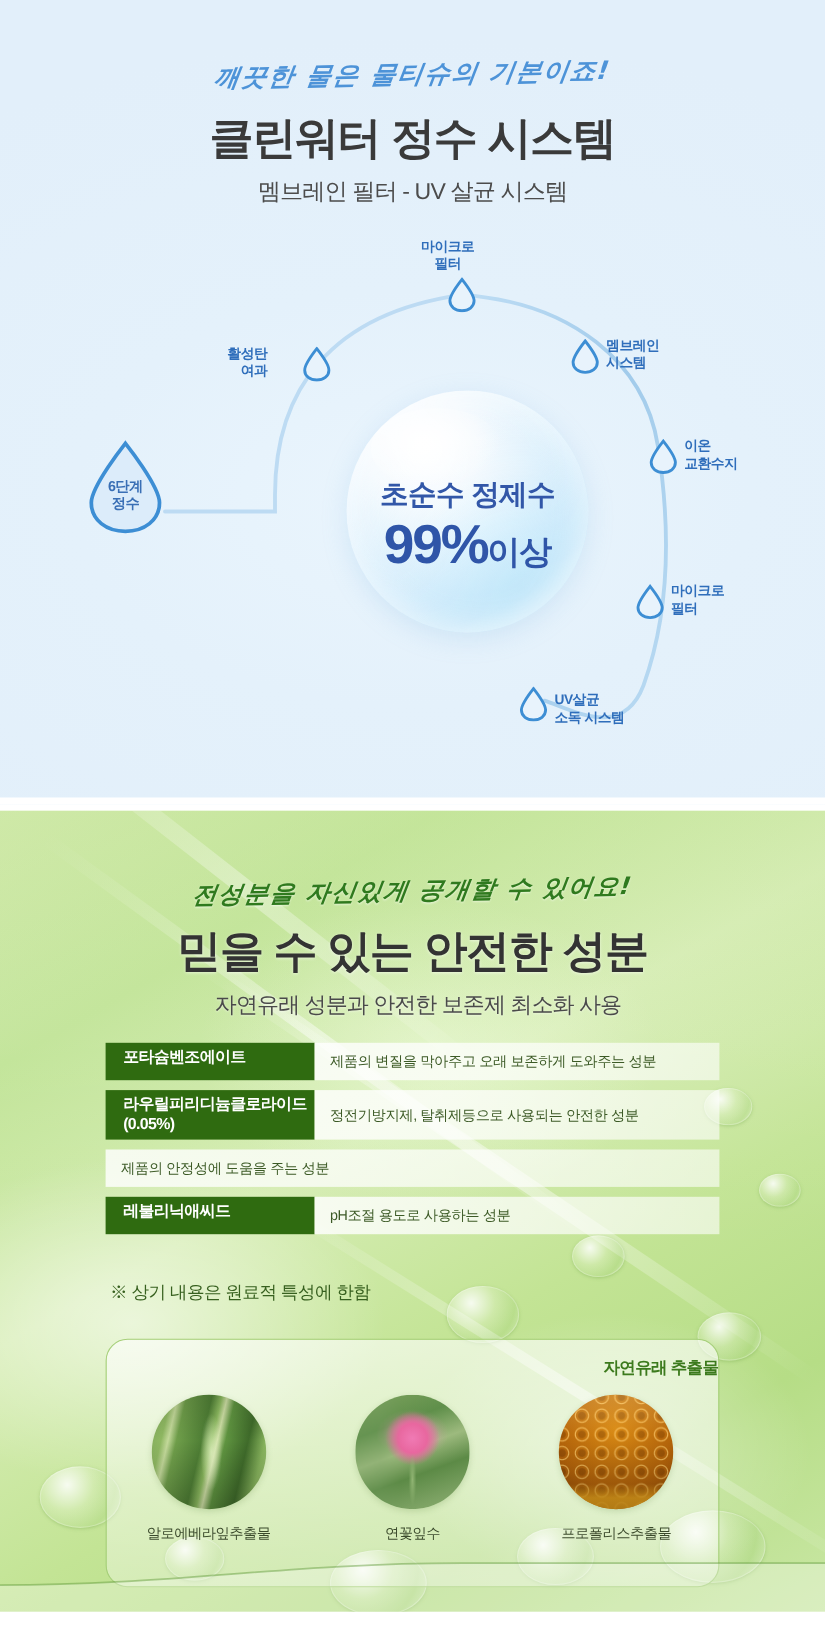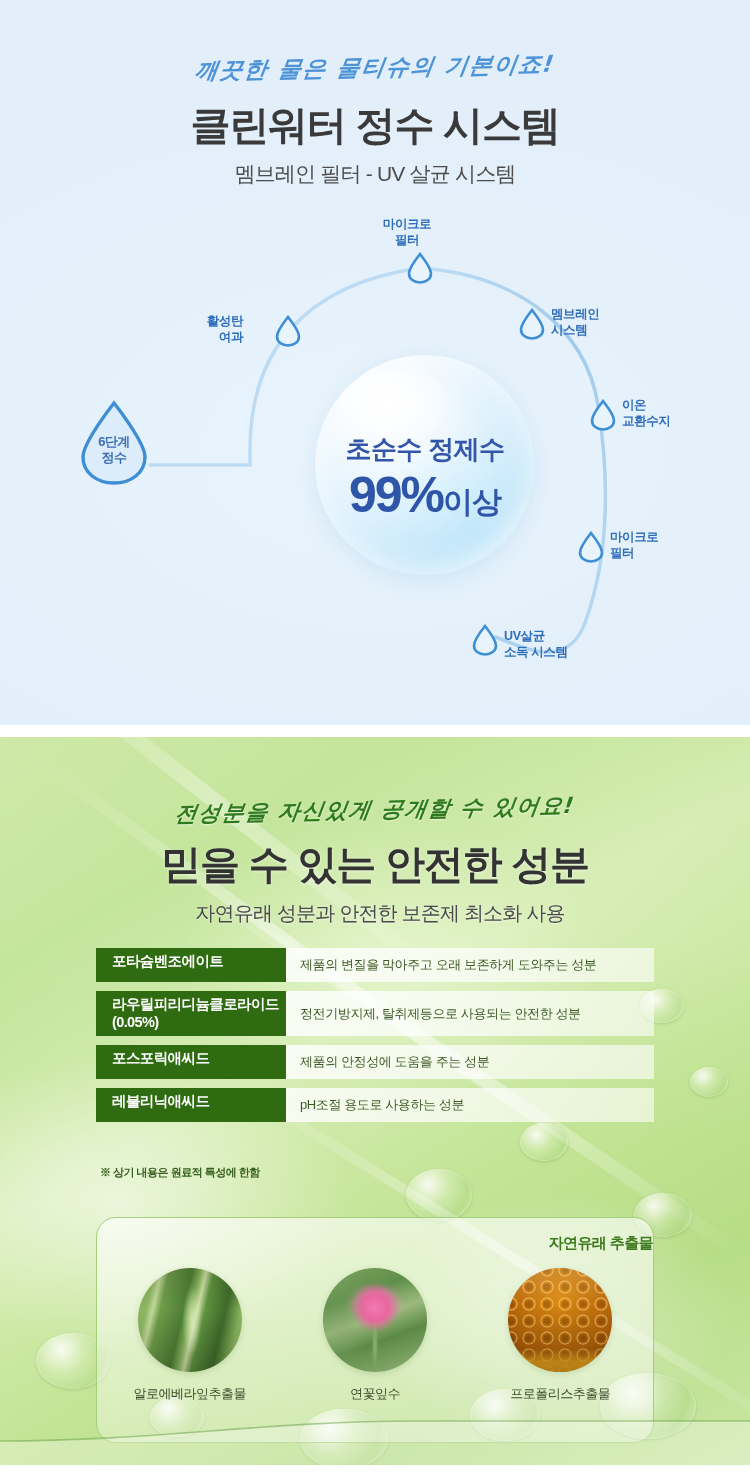--- a/index.html
+++ b/index.html
@@ -142,21 +142,21 @@
     padding:5px 0 5px 16px; line-height:1.22;
   }
   .tdesc{
     flex:1; min-height:34px;
     background:linear-gradient(90deg, rgba(255,255,255,.82), rgba(255,255,255,.60));
     color:#3c5a26; font-size:13px; letter-spacing:-0.4px;
     display:flex; align-items:center; padding-left:14px;
   }
   .tnote{
     position:absolute; left:100px; top:428px;
-    font-size:11px; color:#37601f; letter-spacing:-0.5px;font-weight:bold;
+    font-size:16px; color:#37601f; letter-spacing:-0.5px;
   }
 
   .extract{
     position:absolute; left:96px; top:480px; width:558px; height:226px;
     border:1.5px solid #a6cf7a; border-radius:20px;
     background:linear-gradient(180deg, rgba(255,255,255,.62), rgba(255,255,255,.34));
     overflow:hidden;
   }
   .ex-title{
     position:absolute; left:0; top:16px; width:100%;
@@ -361,23 +361,20 @@
         <div class="tdesc">제품의 변질을 막아주고 오래 보존하게 도와주는 성분</div>
       </div>
       <div class="trow">
         <div class="tname">
           <div>라우릴피리디늄클로라이드</div>
           <div>(0.05%)</div>
         </div>
         <div class="tdesc">정전기방지제, 탈취제등으로 사용되는 안전한 성분</div>
       </div>
       <div class="trow">
-        <div class="tname">
-          <div>포스포릭애씨드</div>
-        </div>
         <div class="tdesc">제품의 안정성에 도움을 주는 성분</div>
       </div>
       <div class="trow">
         <div class="tname">
           <div>레불리닉애씨드</div>
         </div>
         <div class="tdesc">pH조절 용도로 사용하는 성분</div>
       </div>
     </div>
 

